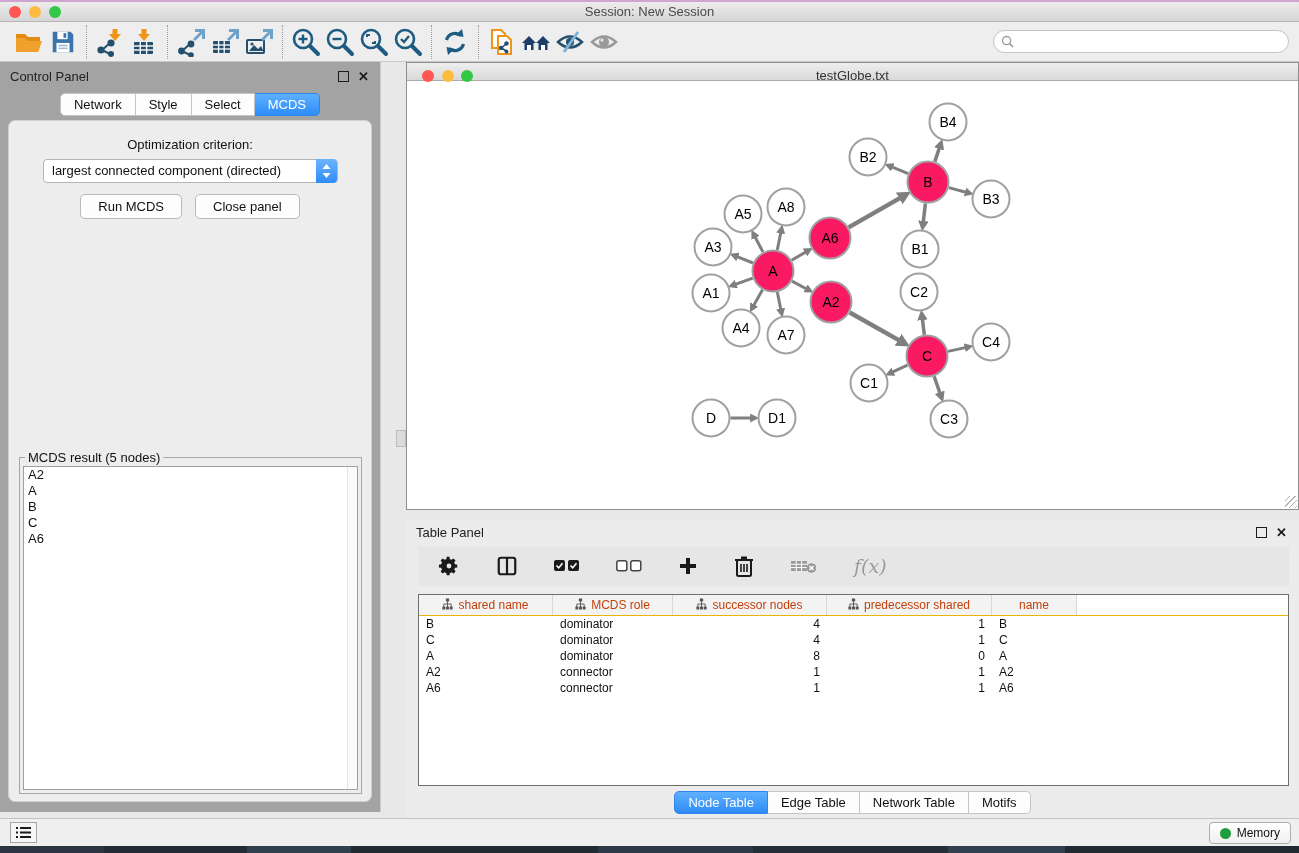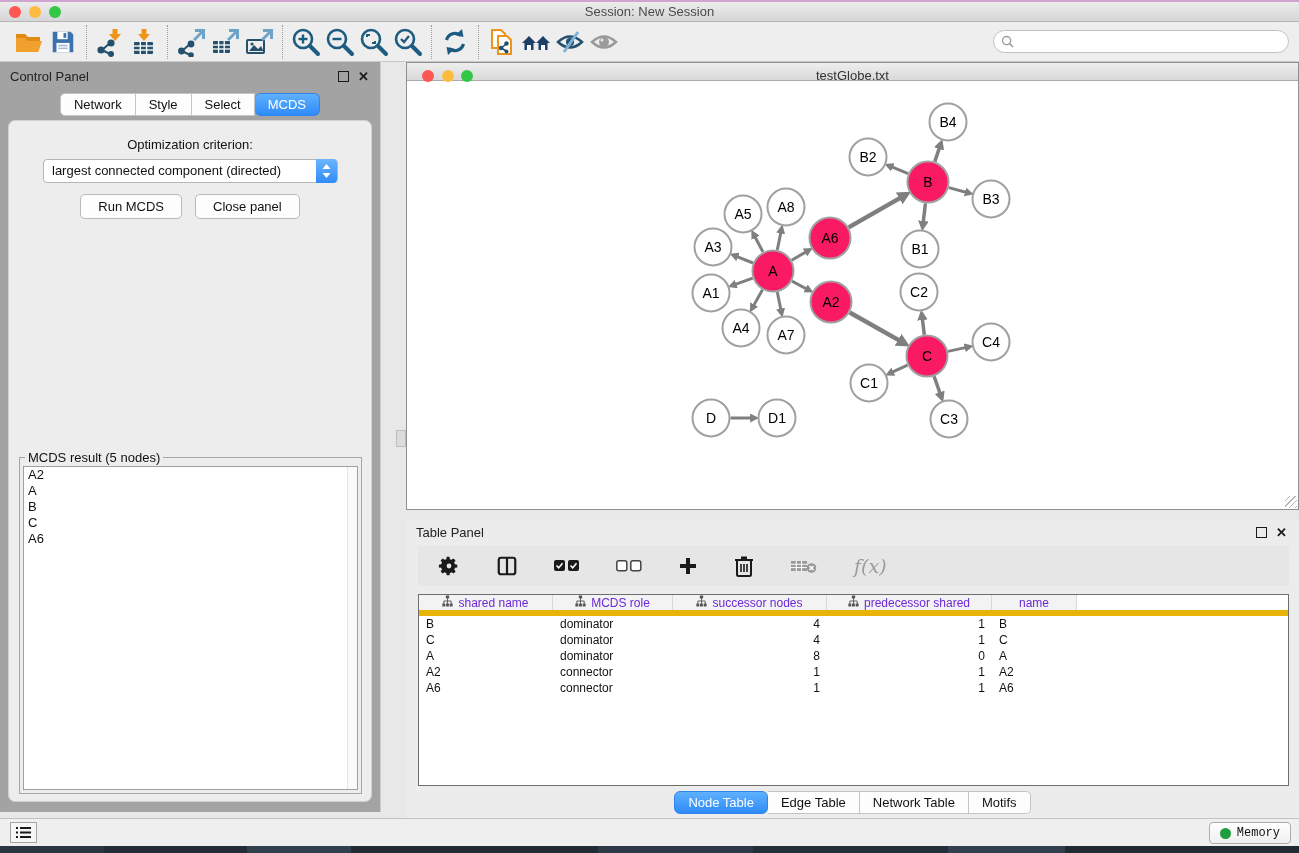--- a/index.html
+++ b/index.html
@@ -25,21 +25,21 @@
   
   .control-panel { left:0; top:62px; width:381px; height:750px; background:#a3a3a3; border-right:1px solid #cccccc; }
   .panel-title { position:absolute; left:10px; top:7px; font-size:13px; color:#222; }
   .float-btn { position:absolute; width:11px; height:11px; border:1.6px solid #1a1a1a; background:transparent; }
   .close-btn { position:absolute; font-size:13px; font-weight:700; color:#1a1a1a; line-height:13px; }
   .seg-tabs { position:absolute; display:flex; }
   .seg-tab { height:23px; line-height:21px; padding:0 13px; font-size:13px; color:#111;
     background:#fdfdfd; border:1px solid #c4c4c4; border-left:none; cursor:pointer; }
   .seg-tab:first-child { border-left:1px solid #c4c4c4; border-radius:5px 0 0 5px; }
   .seg-tab:last-child { border-radius:0 5px 5px 0; }
-  .seg-tab.selected { background:linear-gradient(#5fb0fd,#2e8cf8); color:#fff; border-color:#2e86ec;border-radius:6px; }
+  .seg-tab.selected { background:linear-gradient(#5fb0fd,#2e8cf8); color:#fff; border-color:#2e86ec; }
   .cp-tabs { left:0; right:0; top:31px; justify-content:center; }
   .cp-content { position:absolute; left:8px; right:8px; top:58px; bottom:10px;
     background:#ededed; border:1px solid #d0d0d0; border-radius:7px; }
   .opt-label { position:absolute; left:0; right:0; top:16px; text-align:center; font-size:13px; color:#111; }
   .mcds-select { position:absolute; left:34px; right:33px; top:38px; height:24px; background:#fff;
     border:1px solid #b5b5b5; border-radius:4px; font-size:13px; color:#111; line-height:22px;
     padding-left:8px; cursor:pointer; }
   .select-stepper { position:absolute; right:0; top:-1px; width:21px; height:24px; border-radius:0 4px 4px 0;
     background:linear-gradient(#6cb5fd,#2e8cf8); display:flex; flex-direction:column;
     align-items:center; justify-content:center; color:#fff; }
@@ -67,35 +67,35 @@
     background:repeating-linear-gradient(135deg,transparent 0 3px,#b5b5b5 3px 4px); }
 
   
   .table-panel { left:406px; top:520px; width:893px; height:298px; background:#ececec; }
   .tp-toolbar { position:absolute; left:12px; right:10px; top:26px; height:40px; background:#e6e6e6;
     display:flex; align-items:center; gap:36px; padding-left:20px; }
   .tp-icon { display:flex; align-items:center; justify-content:center; cursor:pointer; }
   .fx-label { font-family:"DejaVu Serif", serif; font-style:italic; font-size:19px; color:#9a9a9a; }
   .data-table { position:absolute; left:12px; right:10px; top:74px; height:192px;
     background:#fff; border:1px solid #6e6e6e; overflow:hidden; }
-  .dt-header { display:flex; height:21px; border-bottom:6px solid #eab308; font-size:12px; color:#6d28d9; }
+  .dt-header { display:flex; height:21px; border-bottom:1px solid #eab308; font-size:12px; color:#c2410c; }
   .dt-hcell { background:#f3f3f3; border-right:1px solid #d8d8d8; display:flex; align-items:center;
     justify-content:center; gap:5px; cursor:pointer; }
   .dt-row { display:flex; height:16px; font-size:12px; color:#111; }
   .dt-cell { padding:0 7px; line-height:16px; white-space:nowrap; overflow:hidden; }
   .dt-cell.right { text-align:right; }
   .tp-tabs { left:0; right:0; top:271px; justify-content:center; }
 
   
   .status-bar { left:0; top:818px; width:1299px; height:28px; background:#efefef; border-top:1px solid #c2c2c2; }
   .list-btn { position:absolute; left:10px; top:3px; width:27px; height:21px; background:#f6f6f6;
     border:1px solid #a5a5a5; display:flex; align-items:center; justify-content:center; cursor:pointer; }
   .memory-btn { position:absolute; right:8px; top:3px; height:22px; padding:0 10px;
     background:linear-gradient(#ffffff,#efefef); border:1px solid #adadad; border-radius:4px;
-    display:flex; align-items:center; gap:6px; font-size:12px; color:#111; cursor:pointer;font-family:Liberation Mono, monospace; }
+    display:flex; align-items:center; gap:6px; font-size:12px; color:#111; cursor:pointer; }
   .memory-dot { width:11px; height:11px; border-radius:50%; }
   .desktop-strip-bottom { left:0; top:846px; width:1299px; height:7px; background:#252e38;
     background-image:linear-gradient(90deg,#2a3541 0 8%,#232c36 8% 19%,#30404d 19% 27%,#222a33 27% 46%,#2d3947 46% 58%,#242e38 58% 73%,#313f4e 73% 82%,#212932 82% 100%); }
 </style>
 </head>
 <body>
 
 <div class="abs desktop-strip-top"></div>
 <div class="abs menubar">
   <span class="traffic" style="left:9px;background:#fc5753"></span>

